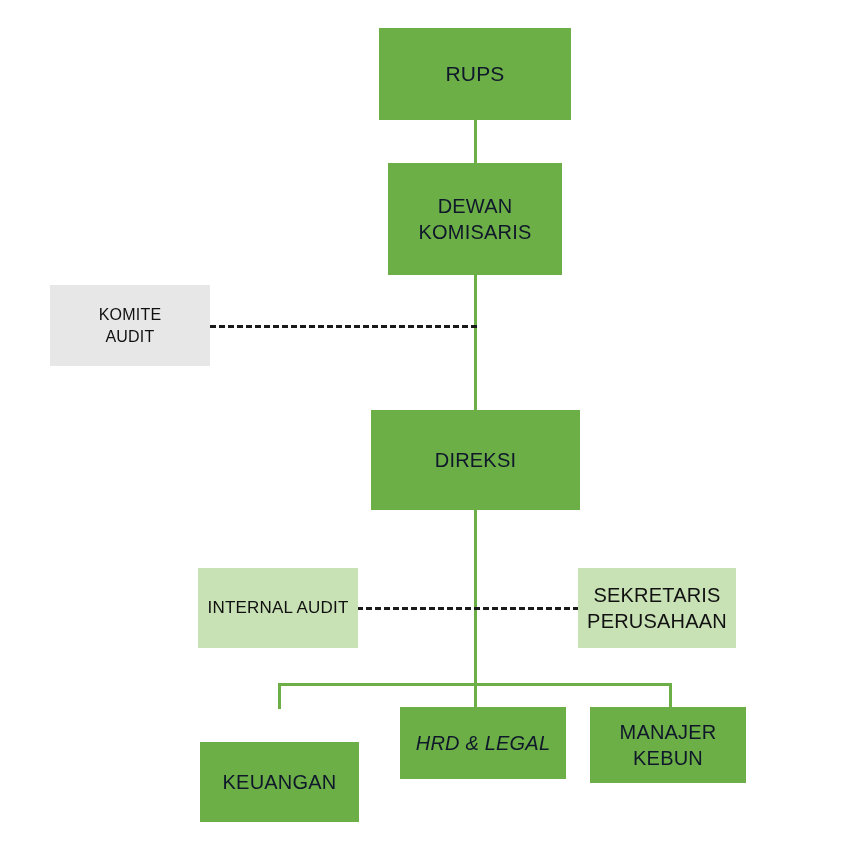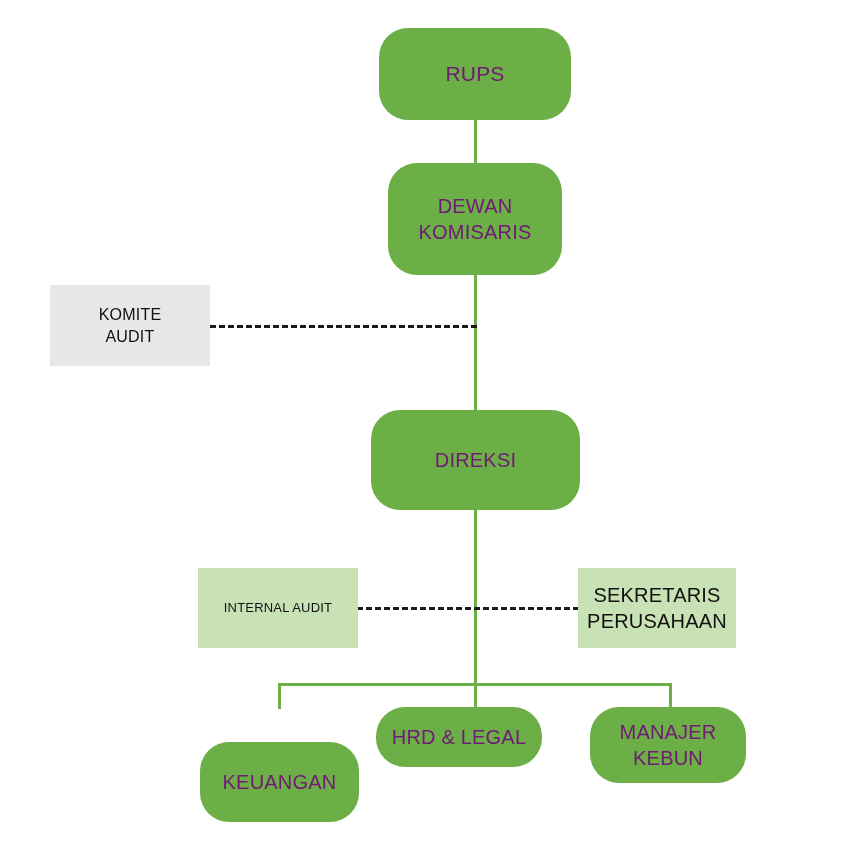--- a/index.html
+++ b/index.html
@@ -31,36 +31,35 @@
     z-index: 3;
   }
   .node .node-label {
     display: block;
     white-space: pre-line;
     letter-spacing: 0.2px;
   }
 
   .node.primary {
     background: #6CAF46;
-    color: #701a75;
-    border-radius: 29px;
+    color: #0f172a;
   }
   .node.soft {
     background: #C9E2B5;
     color: #111111;
   }
   .node.neutral {
     background: #E7E7E7;
     color: #111111;
   }
 
   
   .fs-lg  { font-size: 21px; }
   .fs-md  { font-size: 20px; }
-  .fs-sm  { font-size: 13px; }
+  .fs-sm  { font-size: 17px; }
   .fs-xs  { font-size: 16px; }
 
   
   .conn {
     position: absolute;
     background: #6CAF46;
     z-index: 1;
   }
   .conn.v { width: 3px; }
   .conn.h { height: 3px; }
@@ -119,21 +118,21 @@
 
   <div class="node soft fs-md" style="left:578px; top:568px; width:158px; height:80px;">
     <span class="node-label">SEKRETARIS
 PERUSAHAAN</span>
   </div>
 
   <div class="node primary fs-md" style="left:200px; top:742px; width:159px; height:80px;">
     <span class="node-label">KEUANGAN</span>
   </div>
 
-  <div class="node primary fs-md" style="left:376px; top:707px; width:166px; height:60px;">
+  <div class="node primary fs-md" style="left:400px; top:707px; width:166px; height:72px;font-style:italic;">
     <span class="node-label">HRD &amp; LEGAL</span>
   </div>
 
   <div class="node primary fs-md" style="left:590px; top:707px; width:156px; height:76px;">
     <span class="node-label">MANAJER
 KEBUN</span>
   </div>
 
 </div>
 

